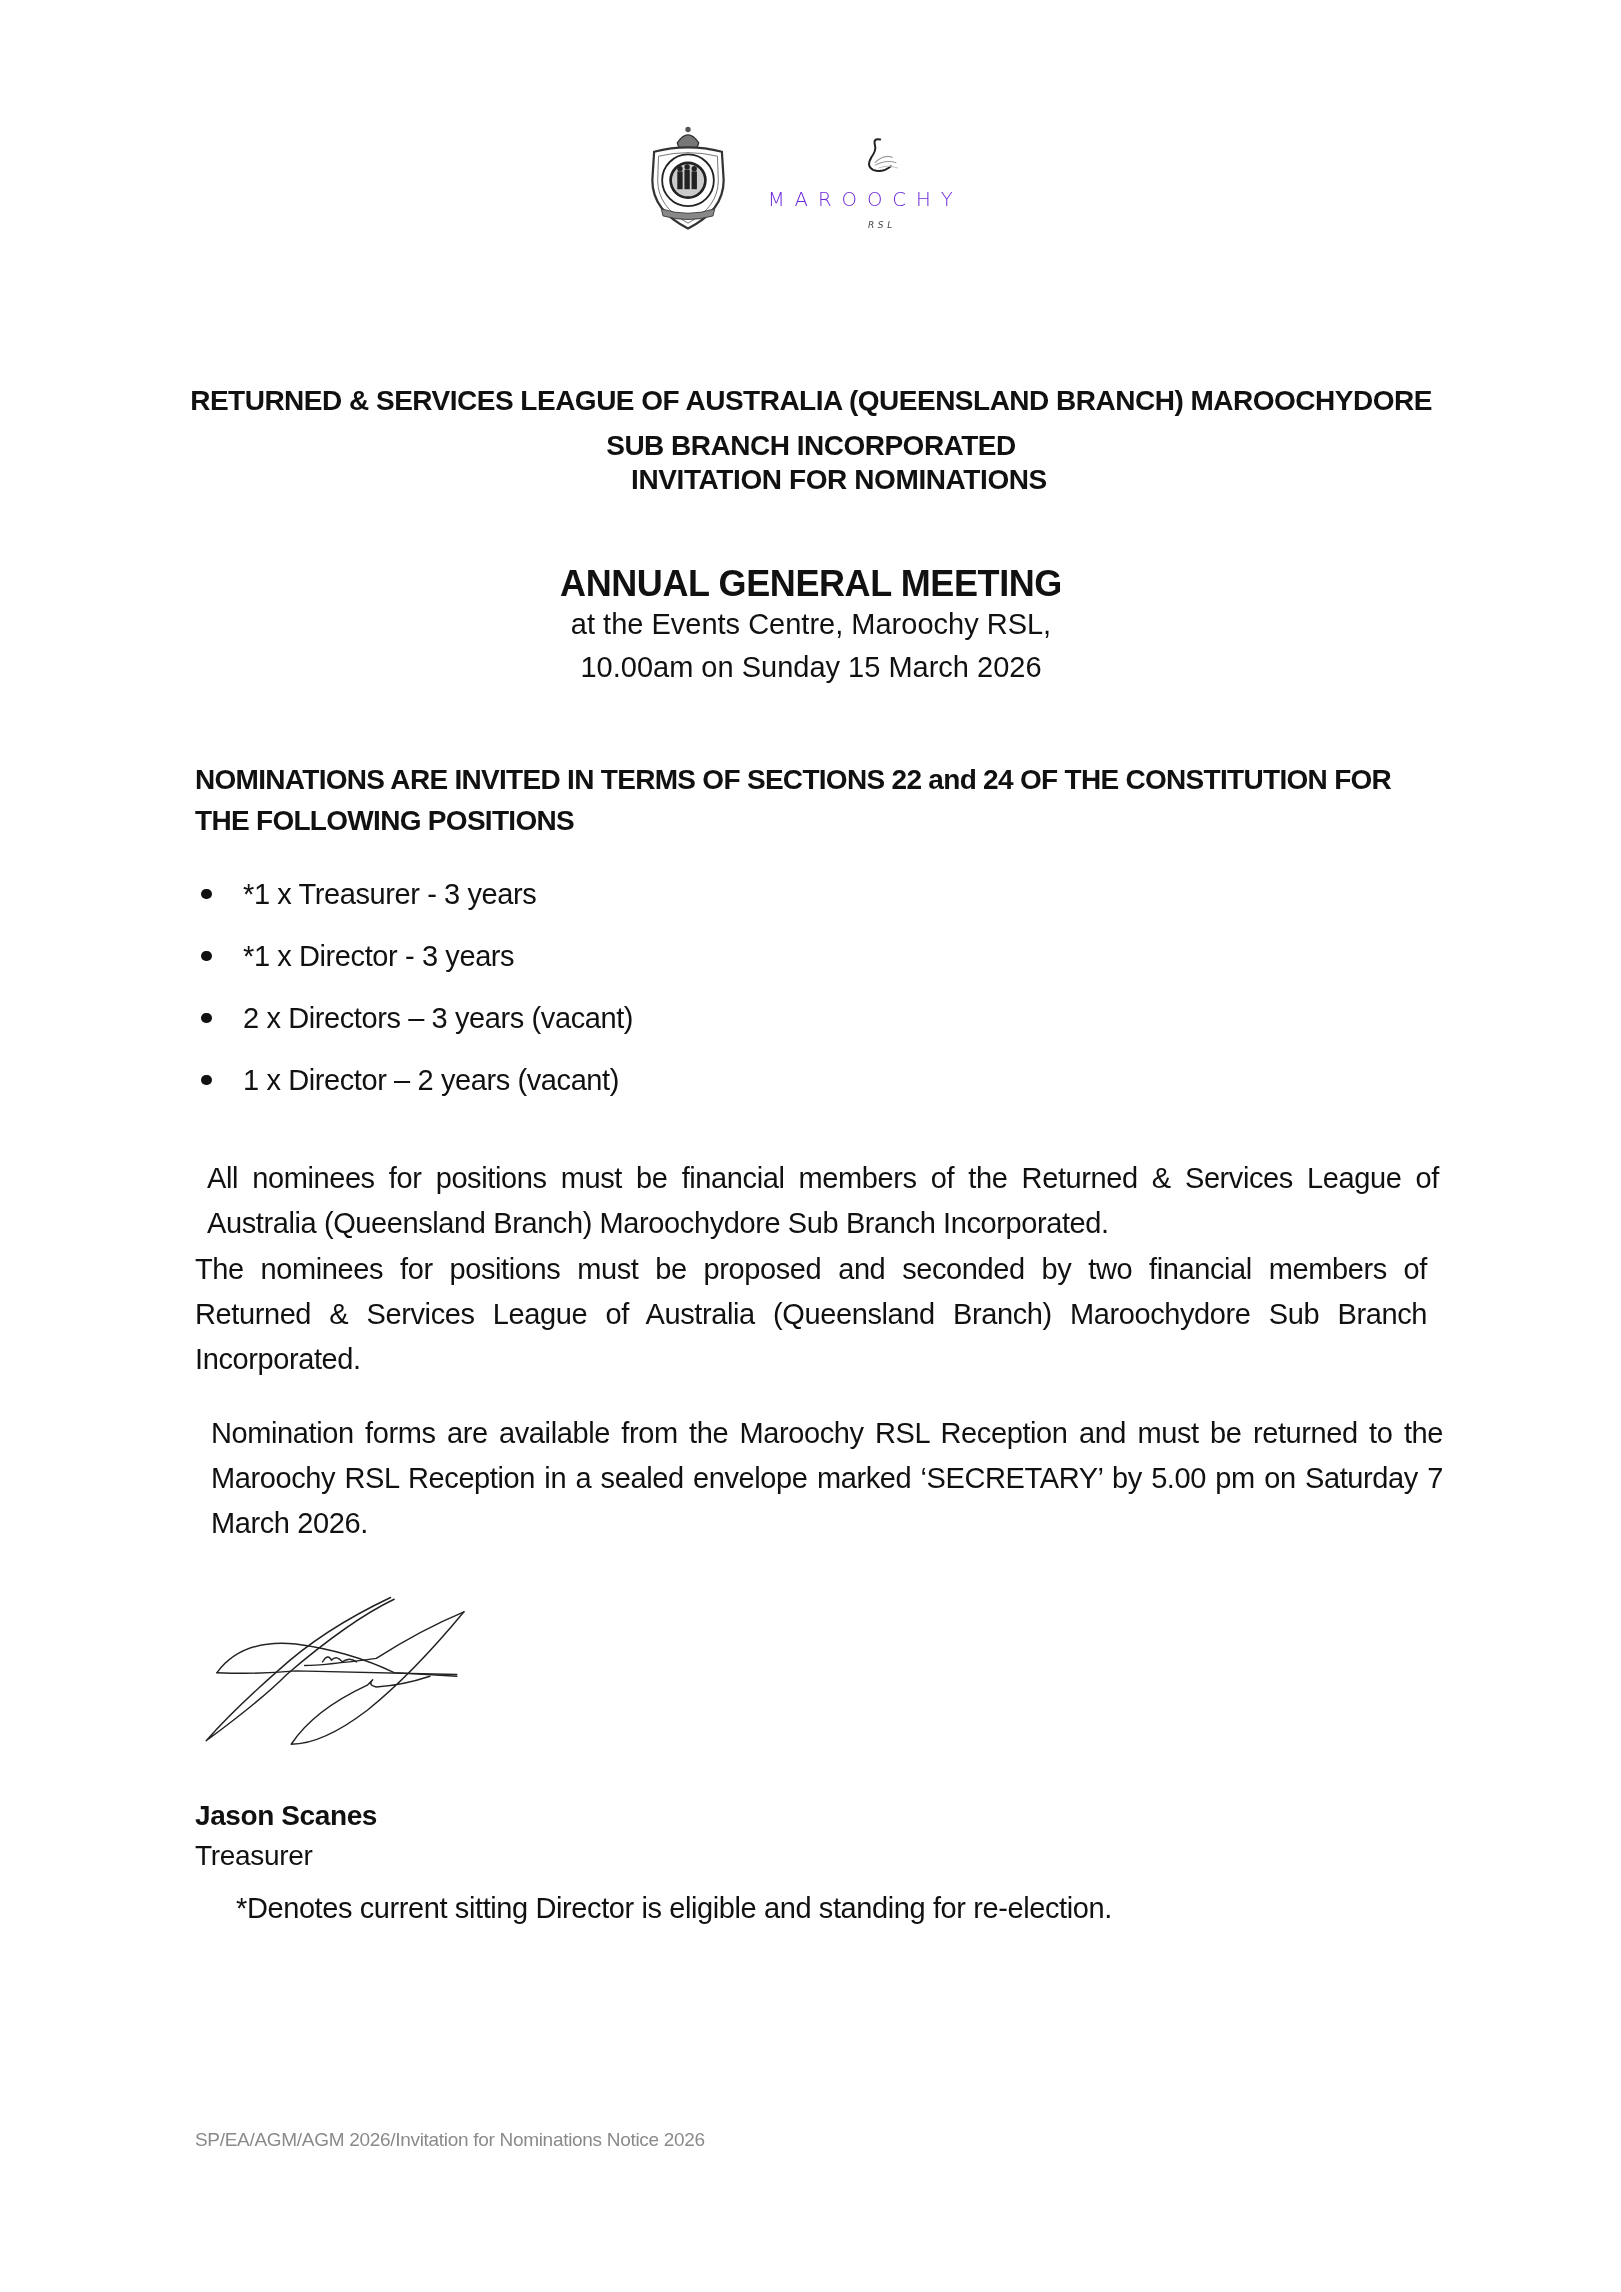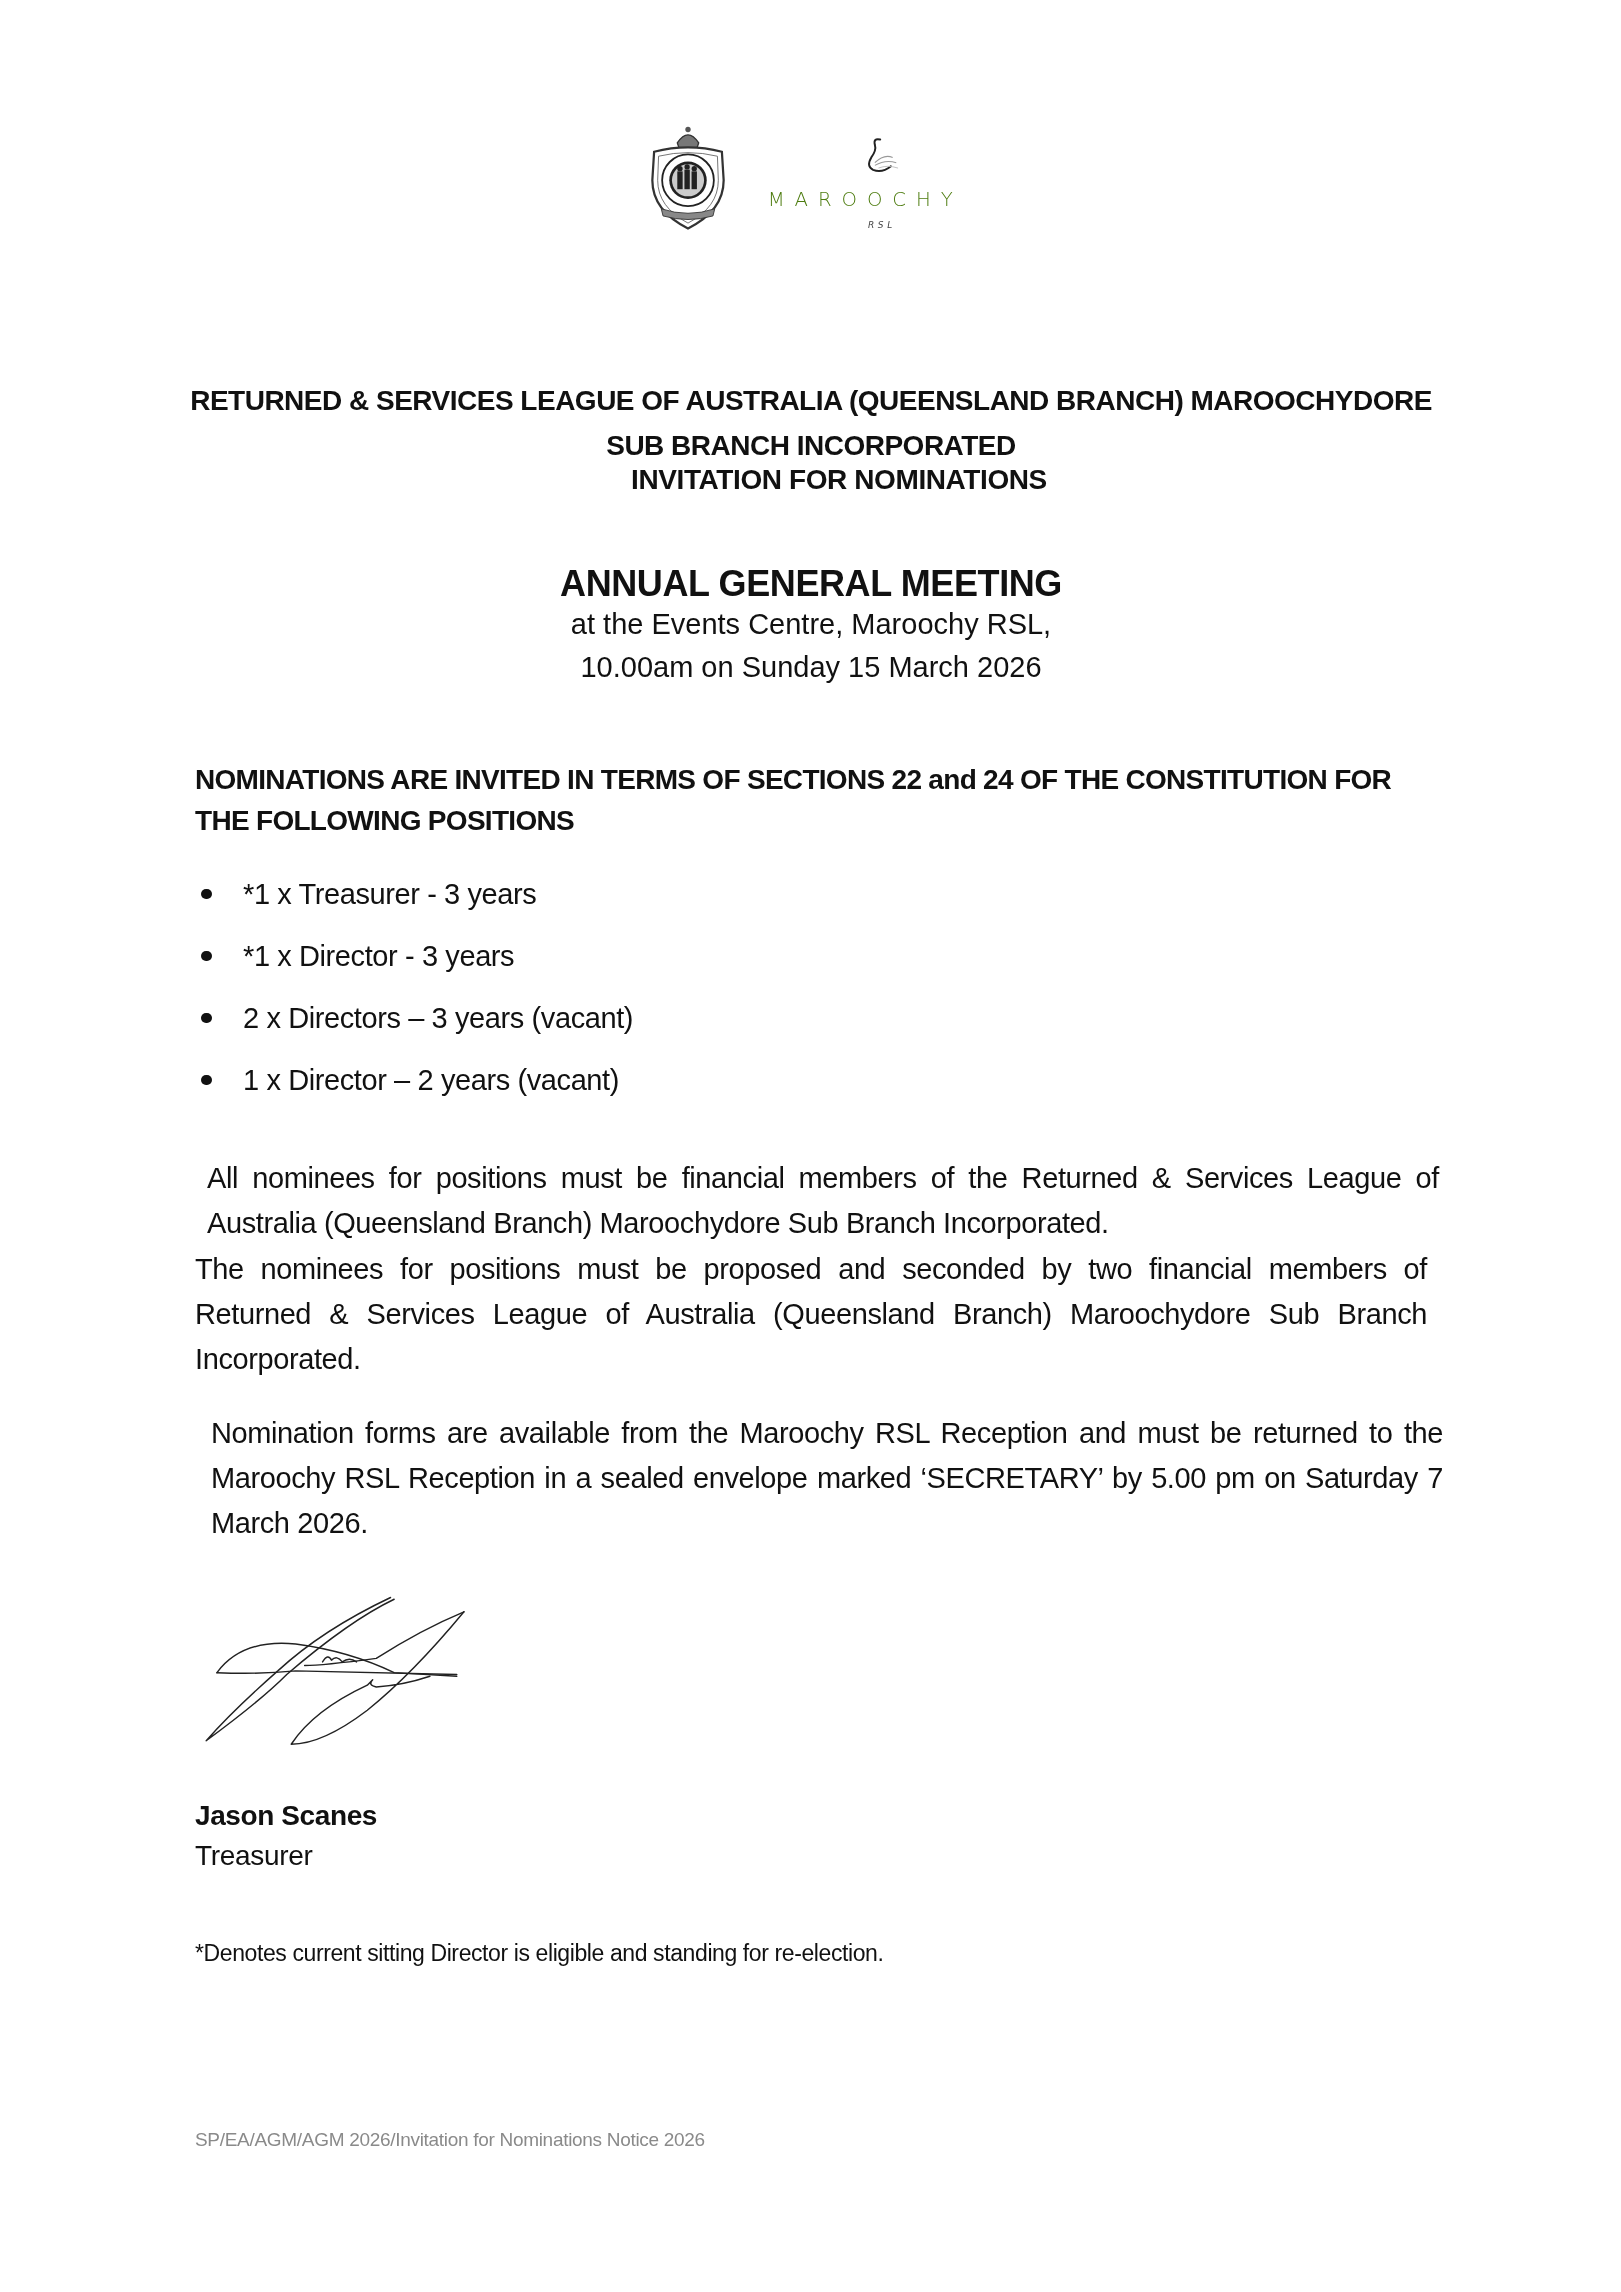--- a/index.html
+++ b/index.html
@@ -13,21 +13,21 @@
     }
     .page { position: absolute; left: 0; top: 0; width: 1622px; height: 2293px; background: #fff; }
 
     
     .logo-block { position: absolute; left: 645px; top: 125px; width: 358px; height: 107px; }
     .rsl-badge { position: absolute; left: 0; top: 0; width: 86px; height: 107px; }
     .maroochy-wordmark { position: absolute; left: 112px; top: 10.7px; width: 251px; height: 99px; }
     .swan-icon { position: absolute; left: 107px; top: 0; width: 36px; height: 41px; }
     .brand-name {
       position: absolute; left: 10.7px; top: 52px;
-      font-size: 19.7px; letter-spacing: 9.9px; color: #4d7c0f;
+      font-size: 19.7px; letter-spacing: 9.9px; color: #6d28d9;
       font-family: "DejaVu Sans", sans-serif; font-weight: 300;
     }
     .brand-sub {
       position: absolute; left: 111px; top: 84px;
       font-size: 9px; letter-spacing: 3.6px; color: #444;
       font-family: "DejaVu Sans", sans-serif;
       font-style: italic;
     }
 
     
@@ -63,21 +63,21 @@
     }
     .para-1 { top: 1144px; }
     .para-2 { top: 1247px; }
     .para-3 { top: 1395px; }
 
     .signature { position: absolute; left: 188px; top: 1576px; width: 287px; height: 179px; }
 
     .signer-name { top: 1798px; font-size: 28px; font-weight: bold; line-height: 36px; letter-spacing: -0.4px; }
     .signer-title { top: 1838px; font-size: 28px; line-height: 36px; letter-spacing: -0.3px; }
 
-    .footnote { top: 1939px; font-size: 23px; line-height: 29px; letter-spacing: -0.4px; }
+    .footnote { top: 1894px; font-size: 29px; line-height: 29px; letter-spacing: -0.4px; margin-left: 41px; }
     .doc-ref { top: 2127px; font-size: 19px; line-height: 25px; color: #8a8a8a; letter-spacing: -0.3px; }
   </style>
 </head>
 <body>
 
 <div class="page">
 
   <div class="logo-block">
     <svg class="rsl-badge" viewBox="0 0 96 120">
 

